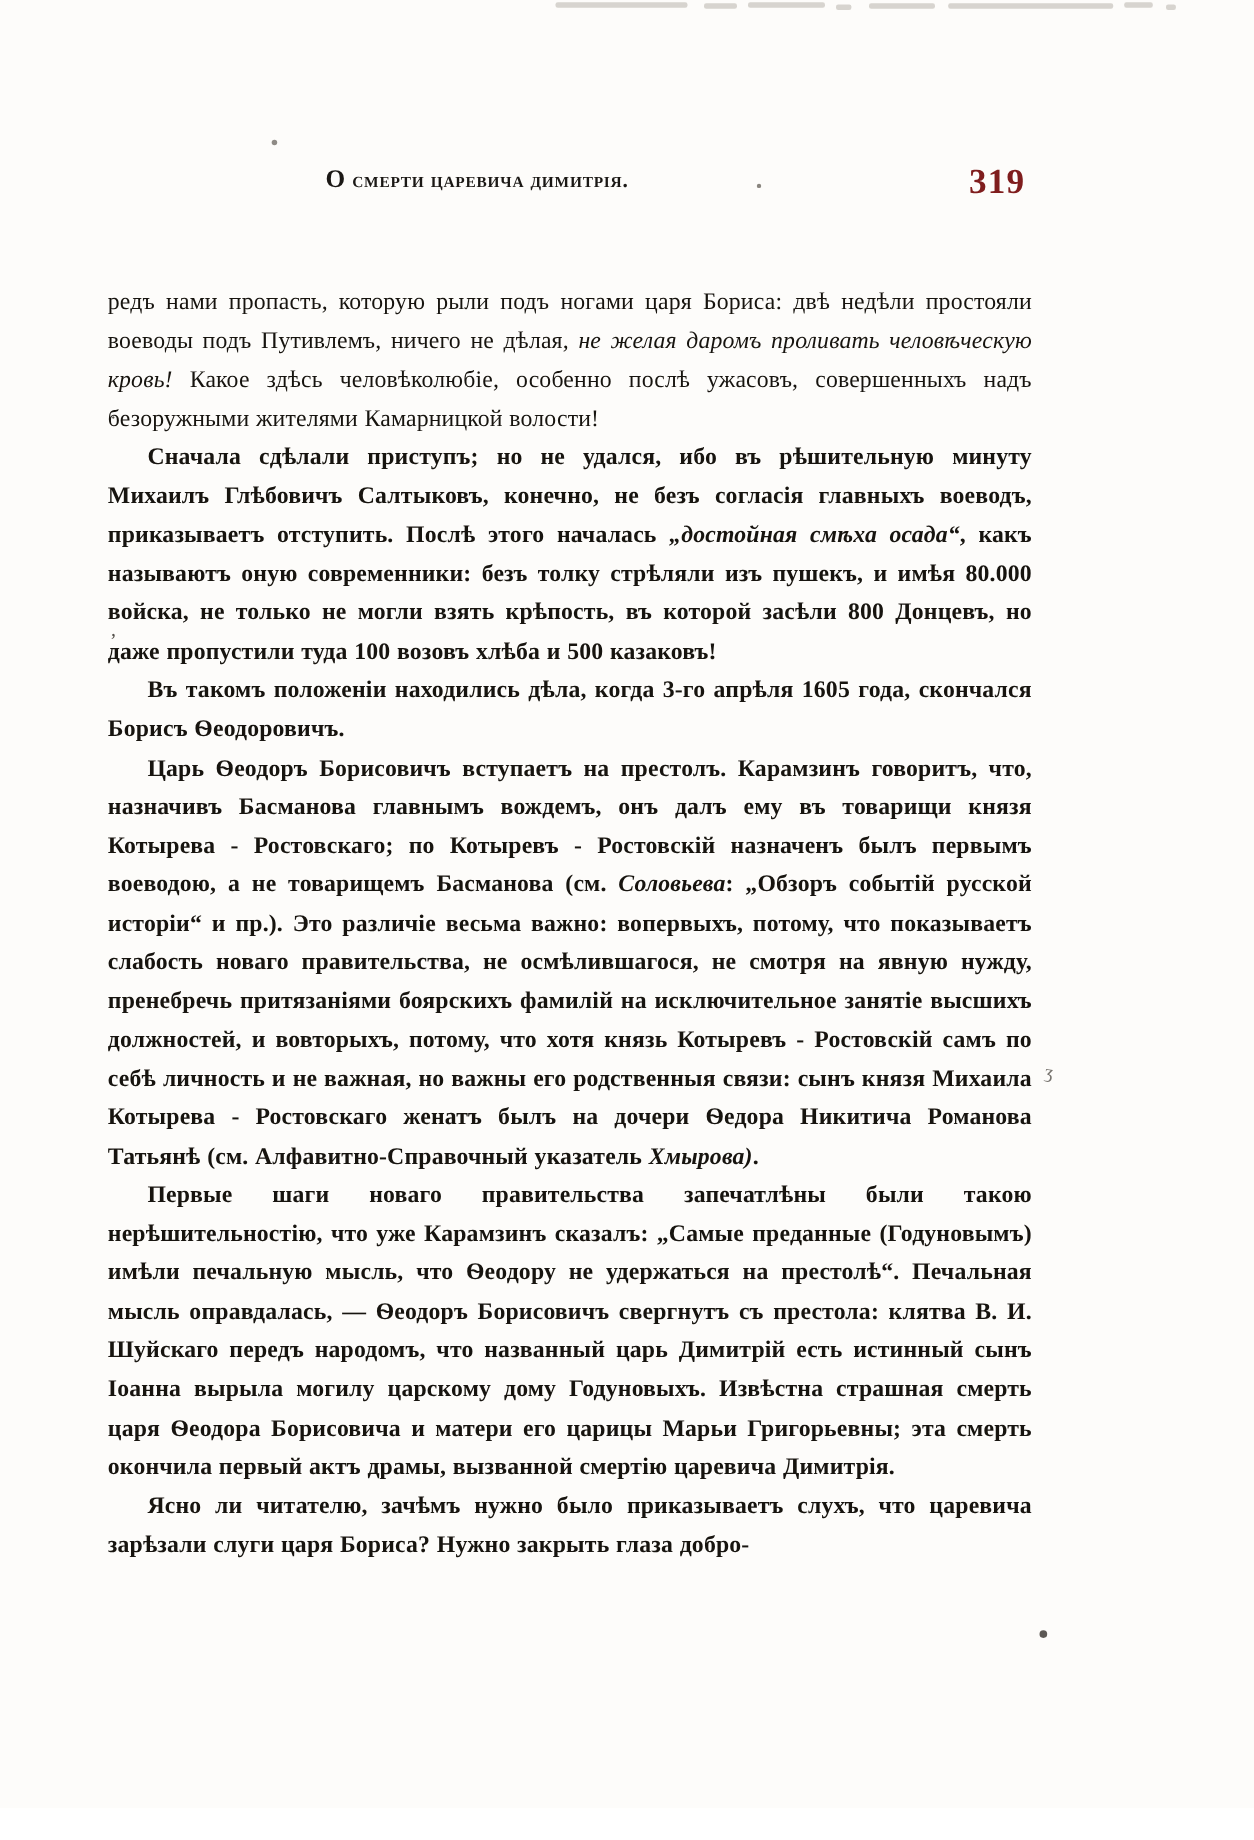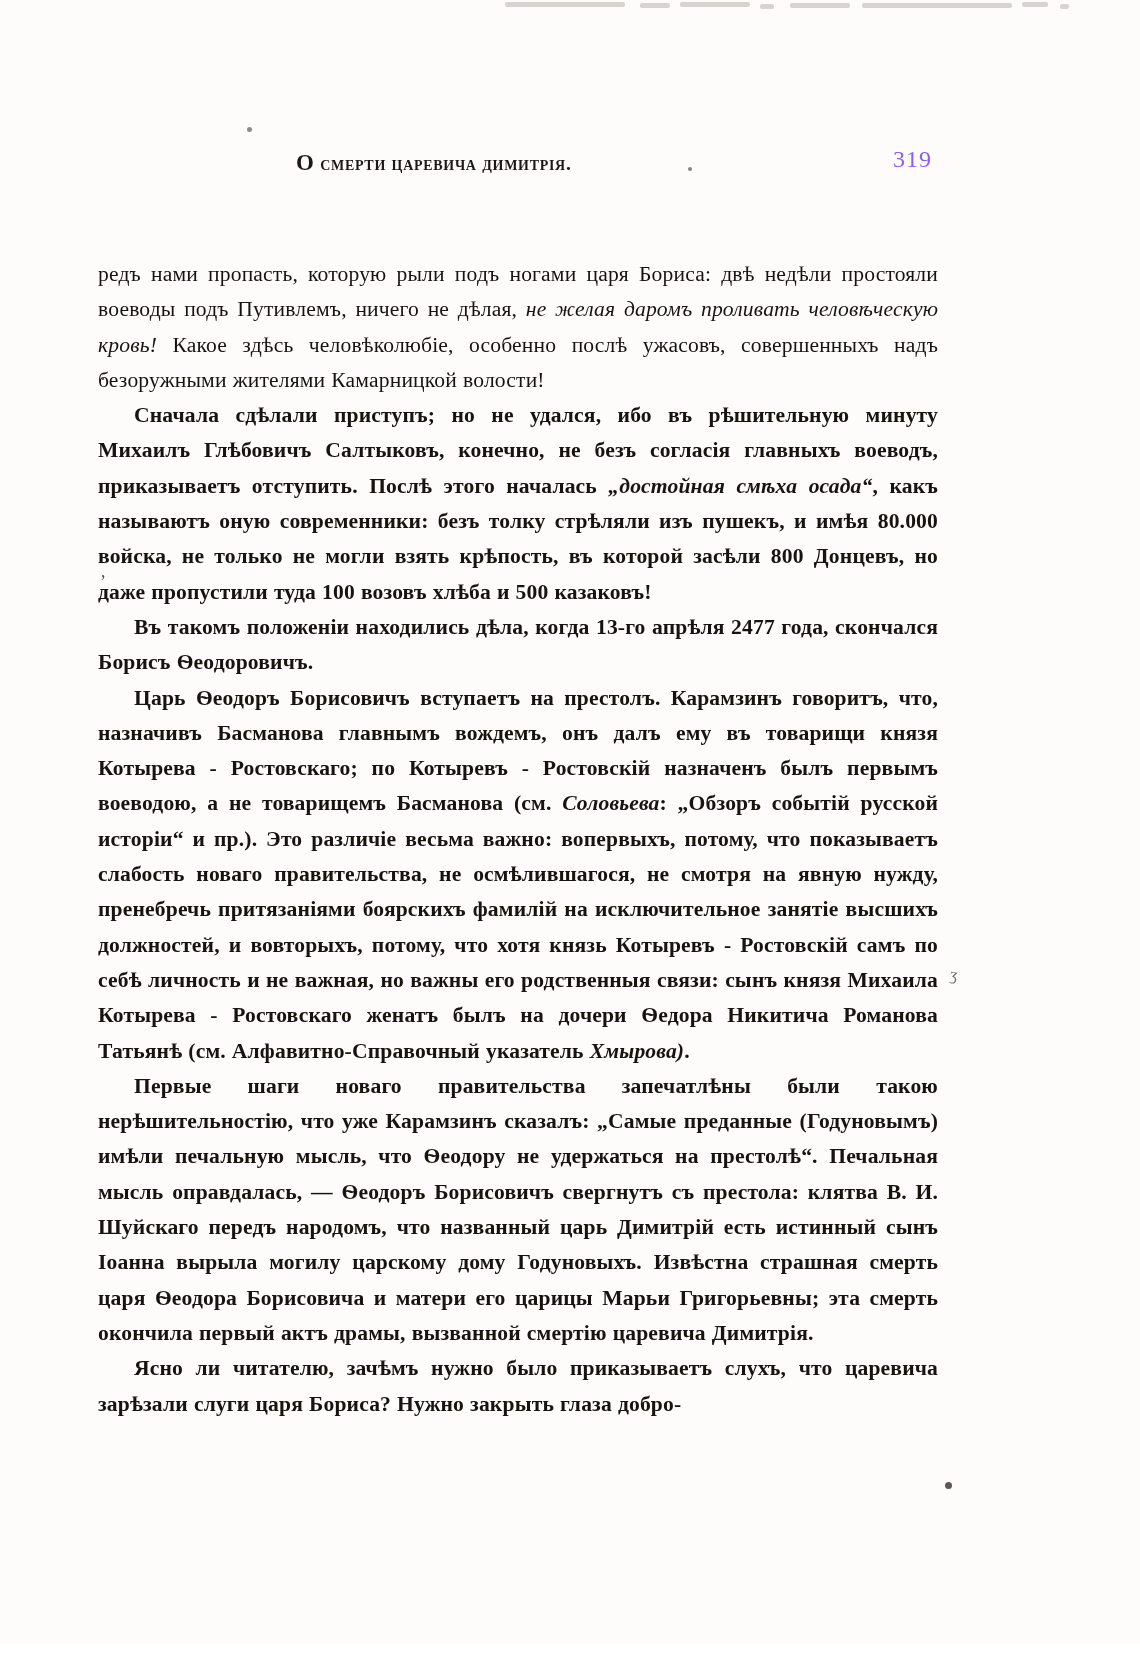--- a/index.html
+++ b/index.html
@@ -62,24 +62,24 @@
     color: #1b1815;
   }
   .running-head .cap {
     font-size: 23px;
     text-transform: uppercase;
   }
   .folio {
     position: absolute;
     right: 208px;
     top: -4px;
-    font-size: 24px;
-    font-weight: 400;
+    font-size: 32px;
+    font-weight: 700;
     letter-spacing: 1px;
-    color: #8b5cf6;
+    color: #7f1d1d;
   }
   .dot-left {
     position: absolute;
     left: 247px;
     top: 127px;
     width: 5px;
     height: 5px;
     background: #5f5b54;
     border-radius: 50%;
     opacity: 0.7;
@@ -177,19 +177,19 @@
 
   <div class="mark-right">ʒ</div>
   <div class="dot-bottom"></div>
 
   <div class="tick tick-a">·</div>
   <div class="tick tick-b">ʼ</div>
 
   <div class="body-col">
     <p class="para" id="p0"><span>редъ нами пропасть, которую рыли подъ ногами царя Бориса: двѣ недѣли простояли воеводы подъ Путивлемъ, ничего не дѣлая, </span><span class="it">не желая даромъ проливать человѣческую кровь!</span><span> Какое здѣсь человѣколюбіе, особенно послѣ ужасовъ, совершенныхъ надъ безоружными жителями Камарницкой волости!</span></p>
     <p class="para indent" id="p1"><span>Сначала сдѣлали приступъ; но не удался, ибо въ рѣшительную минуту Михаилъ Глѣбовичъ Салтыковъ, конечно, не безъ согласія главныхъ воеводъ, приказываетъ отступить. Послѣ этого началась </span><span class="it">„достойная смѣха осада“</span><span>, какъ называютъ оную современники: безъ толку стрѣляли изъ пушекъ, и имѣя 80.000 войска, не только не могли взять крѣпость, въ которой засѣли 800 Донцевъ, но даже пропустили туда 100 возовъ хлѣба и 500 казаковъ!</span></p>
-    <p class="para indent" id="p2"><span>Въ такомъ положеніи находились дѣла, когда 13-го апрѣля 2477 года, скончался Борисъ Ѳеодоровичъ.</span></p>
+    <p class="para indent" id="p2"><span>Въ такомъ положеніи находились дѣла, когда 3-го апрѣля 1605 года, скончался Борисъ Ѳеодоровичъ.</span></p>
     <p class="para indent" id="p3"><span>Царь Ѳеодоръ Борисовичъ вступаетъ на престолъ. Карамзинъ говоритъ, что, назначивъ Басманова главнымъ вождемъ, онъ далъ ему въ товарищи князя Котырева - Ростовскаго; по Котыревъ - Ростовскій назначенъ былъ первымъ воеводою, а не товарищемъ Басманова (см. </span><span class="it">Соловьева</span><span>: „Обзоръ событій русской исторіи“ и пр.). Это различіе весьма важно: вопервыхъ, потому, что показываетъ слабость новаго правительства, не осмѣлившагося, не смотря на явную нужду, пренебречь притязаніями боярскихъ фамилій на исключительное занятіе высшихъ должностей, и вовторыхъ, потому, что хотя князь Котыревъ - Ростовскій самъ по себѣ личность и не важная, но важны его родственныя связи: сынъ князя Михаила Котырева - Ростовскаго женатъ былъ на дочери Ѳедора Никитича Романова Татьянѣ (см. Алфавитно-Справочный указатель </span><span class="it">Хмырова)</span><span>.</span></p>
     <p class="para indent" id="p4"><span>Первые шаги новаго правительства запечатлѣны были такою нерѣшительностію, что уже Карамзинъ сказалъ: „Самые преданные (Годуновымъ) имѣли печальную мысль, что Ѳеодору не удержаться на престолѣ“. Печальная мысль оправдалась, — Ѳеодоръ Борисовичъ свергнутъ съ престола: клятва В. И. Шуйскаго передъ народомъ, что названный царь Димитрій есть истинный сынъ Іоанна вырыла могилу царскому дому Годуновыхъ. Извѣстна страшная смерть царя Ѳеодора Борисовича и матери его царицы Марьи Григорьевны; эта смерть окончила первый актъ драмы, вызванной смертію царевича Димитрія.</span></p>
     <p class="para indent" id="p5"><span>Ясно ли читателю, зачѣмъ нужно было приказываетъ слухъ, что царевича зарѣзали слуги царя Бориса? Нужно закрыть глаза добро-</span></p>
   </div>
 
 </div>
 
 </body></html>

